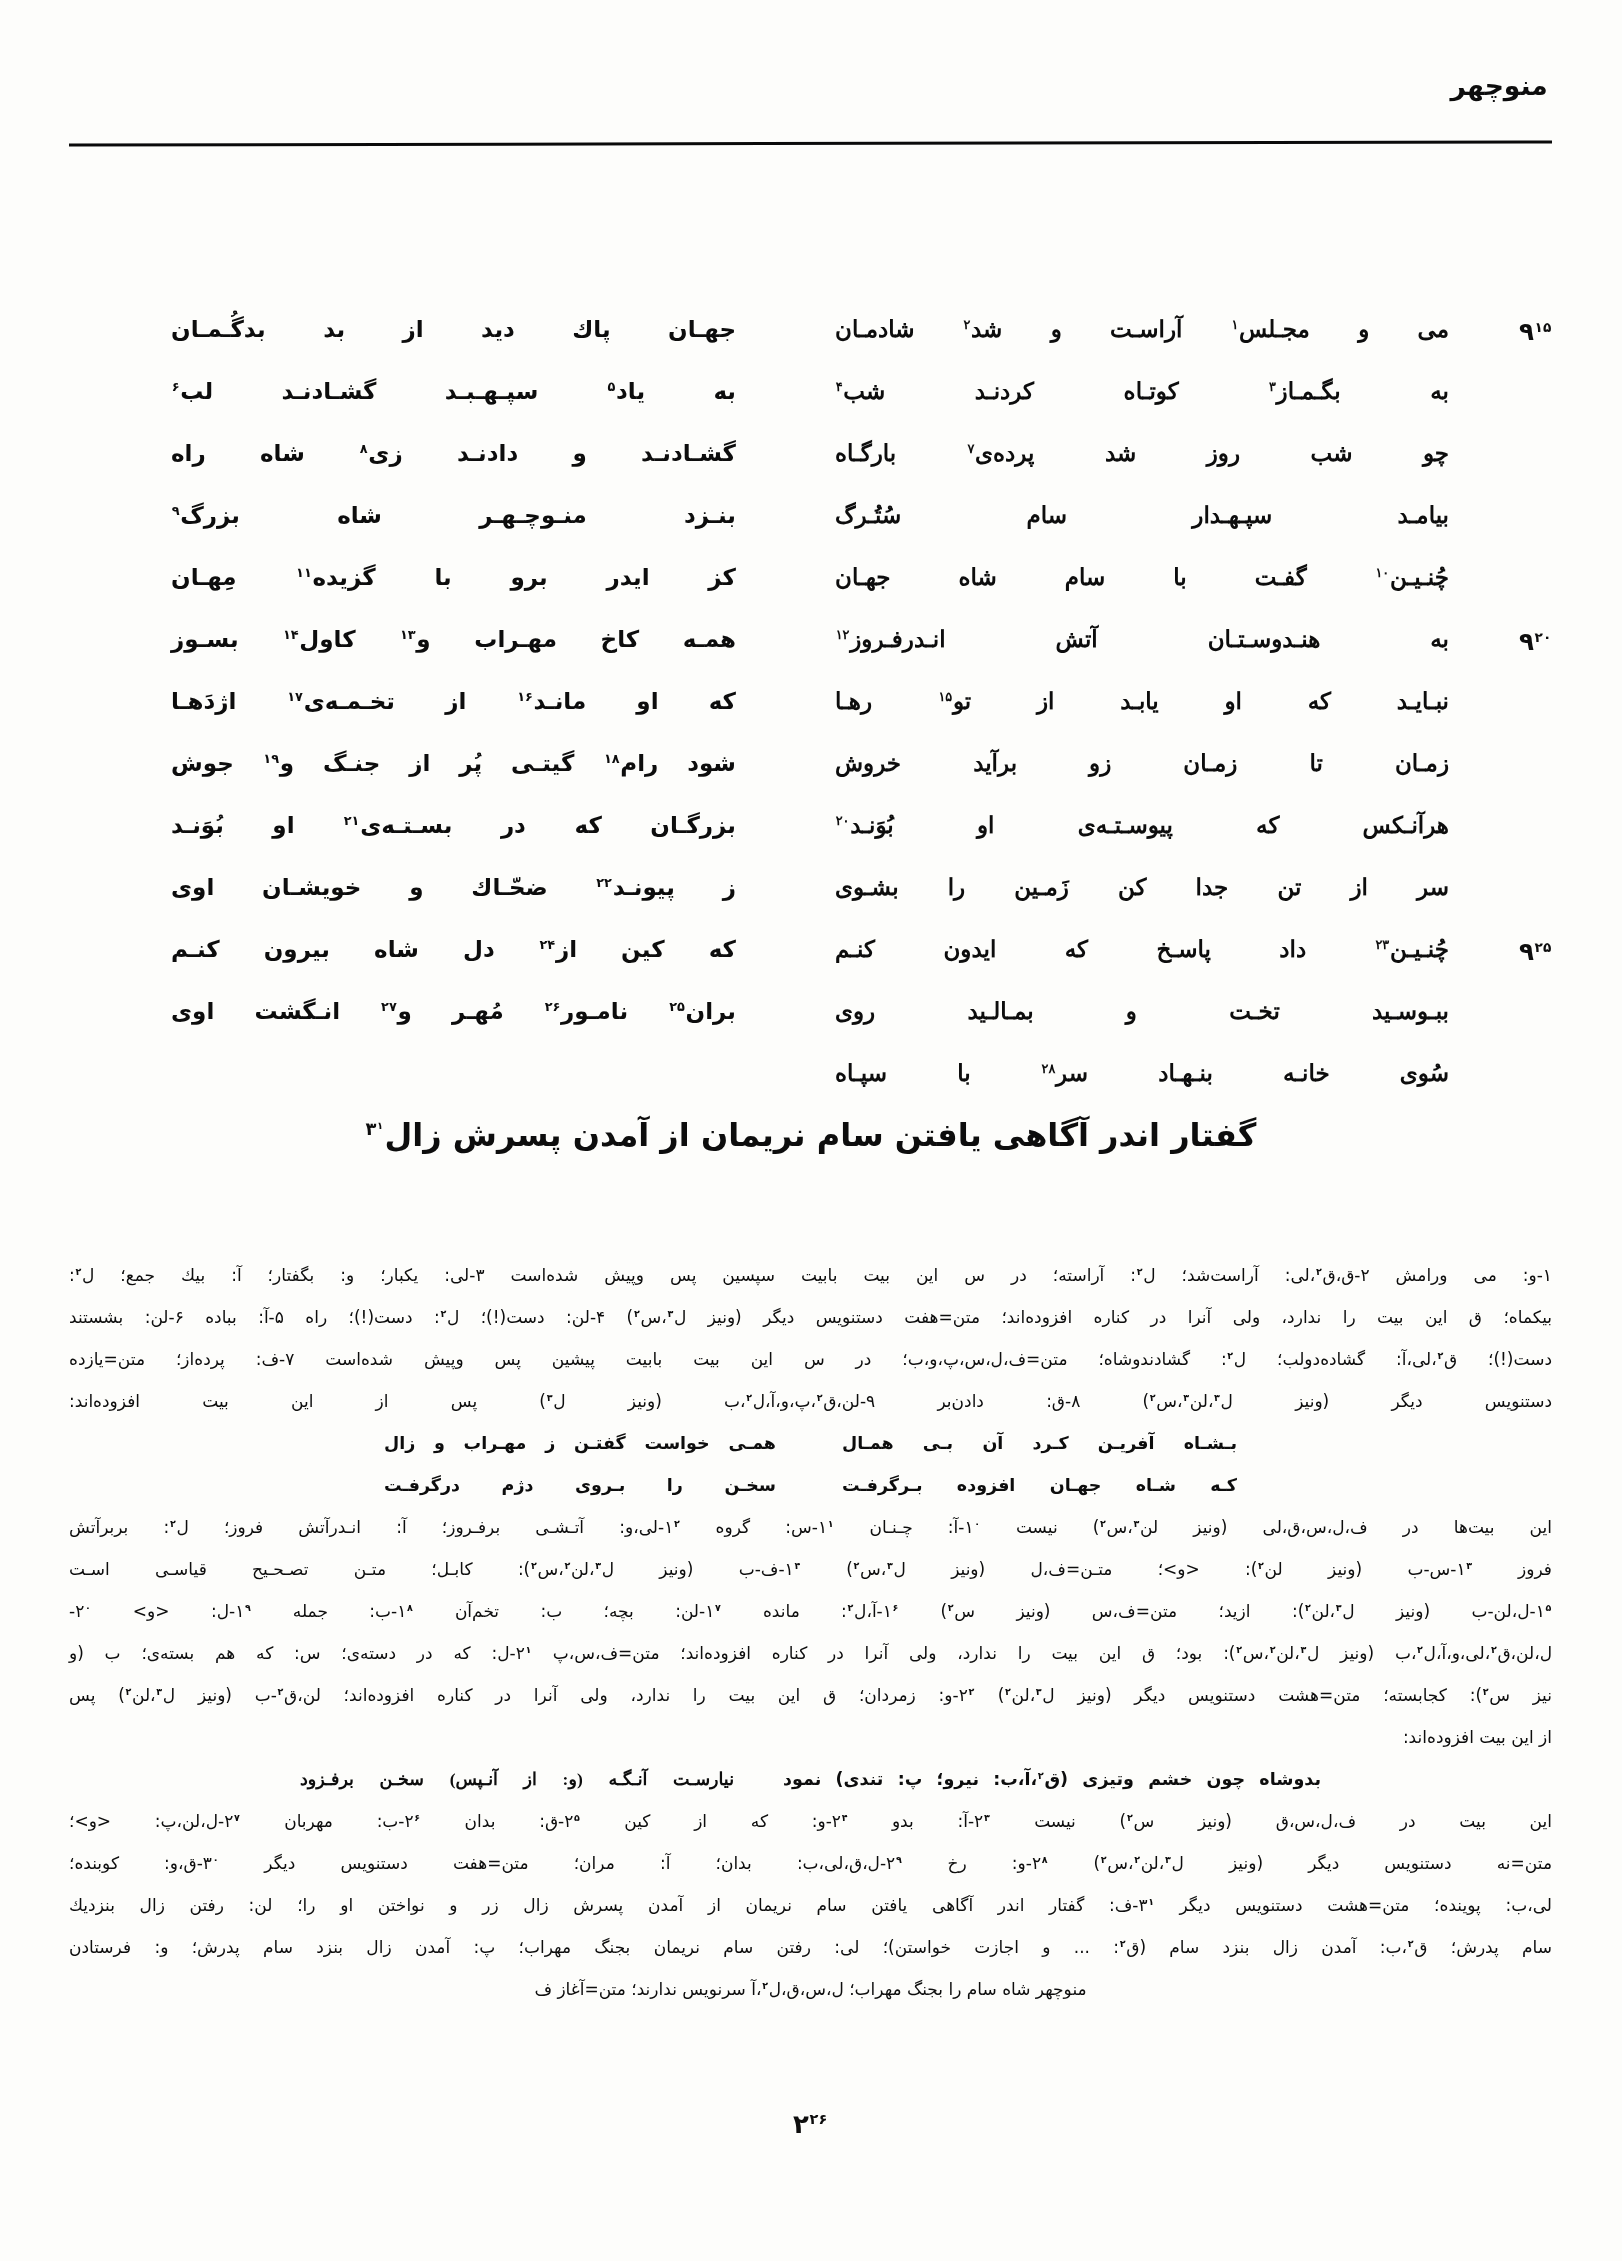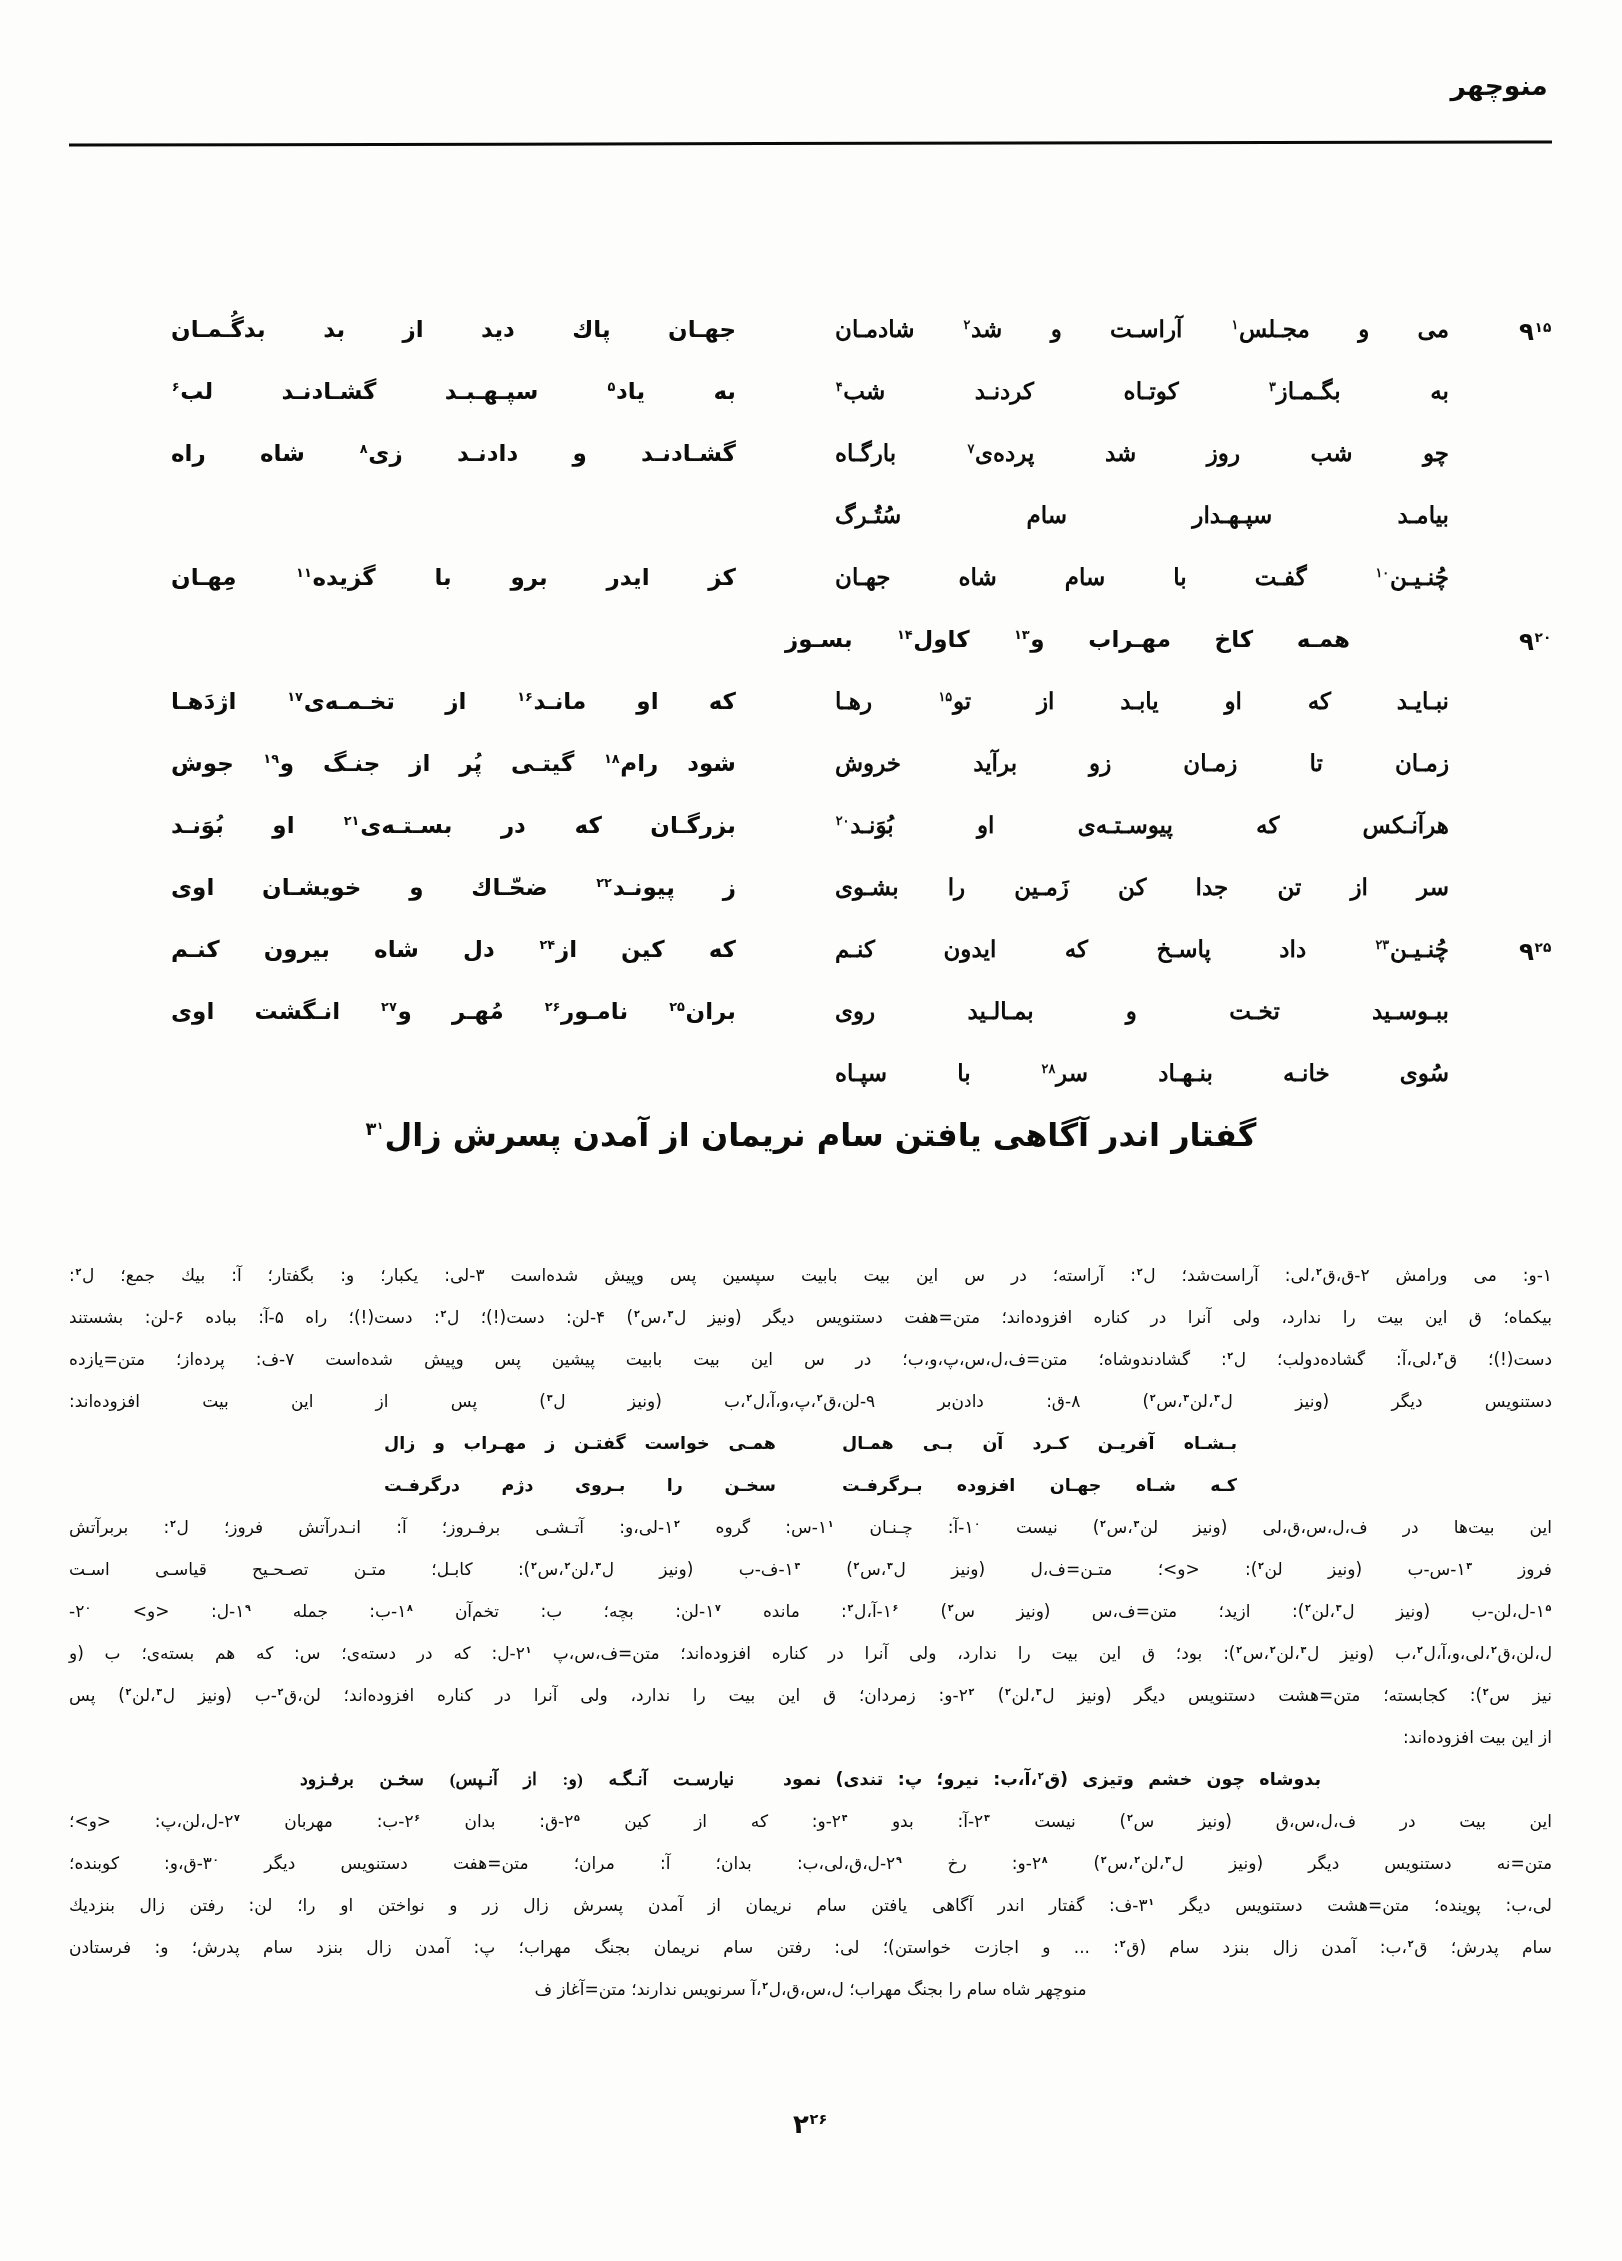--- a/index.html
+++ b/index.html
@@ -108,31 +108,33 @@
         <div class="vnum"></div>
         <div class="hemi hemi-r">چو شب روز شد پرده‌ی<sup>۷</sup> بارگـاه</div>
         <div class="hemi-gap"></div>
         <div class="hemi hemi-l">گشـادنـد و دادنـد زی<sup>۸</sup> شاه راه</div>
       </div>
 
       <div class="verse-row">
         <div class="vnum"></div>
         <div class="hemi hemi-r">بیامـد سپـهـدار سام سُتُـرگ</div>
         <div class="hemi-gap"></div>
+        <div class="hemi hemi-l">بنـزد منـوچـهـر شاه بزرگ<sup>۹</sup></div>
       </div>
 
       <div class="verse-row">
         <div class="vnum"></div>
         <div class="hemi hemi-r">چُنـیـن<sup>۱۰</sup> گفـت با سام شاه جهـان</div>
         <div class="hemi-gap"></div>
         <div class="hemi hemi-l">کز ایدر برو با گزیده<sup>۱۱</sup> مِهـان</div>
       </div>
 
       <div class="verse-row">
         <div class="vnum">۹<sup>۲۰</sup></div>
+        <div class="hemi hemi-r">به هنـدوسـتـان آتش انـدرفـروز<sup>۱۲</sup></div>
         <div class="hemi-gap"></div>
         <div class="hemi hemi-l">همـه کاخ مهـراب و<sup>۱۳</sup> کاول<sup>۱۴</sup> بسـوز</div>
       </div>
 
       <div class="verse-row">
         <div class="vnum"></div>
         <div class="hemi hemi-r">نبـایـد که او یابـد از تو<sup>۱۵</sup> رهـا</div>
         <div class="hemi-gap"></div>
         <div class="hemi hemi-l">که او مانـد<sup>۱۶</sup> از تخـمـه‌ی<sup>۱۷</sup> اژدَهـا</div>
       </div>

